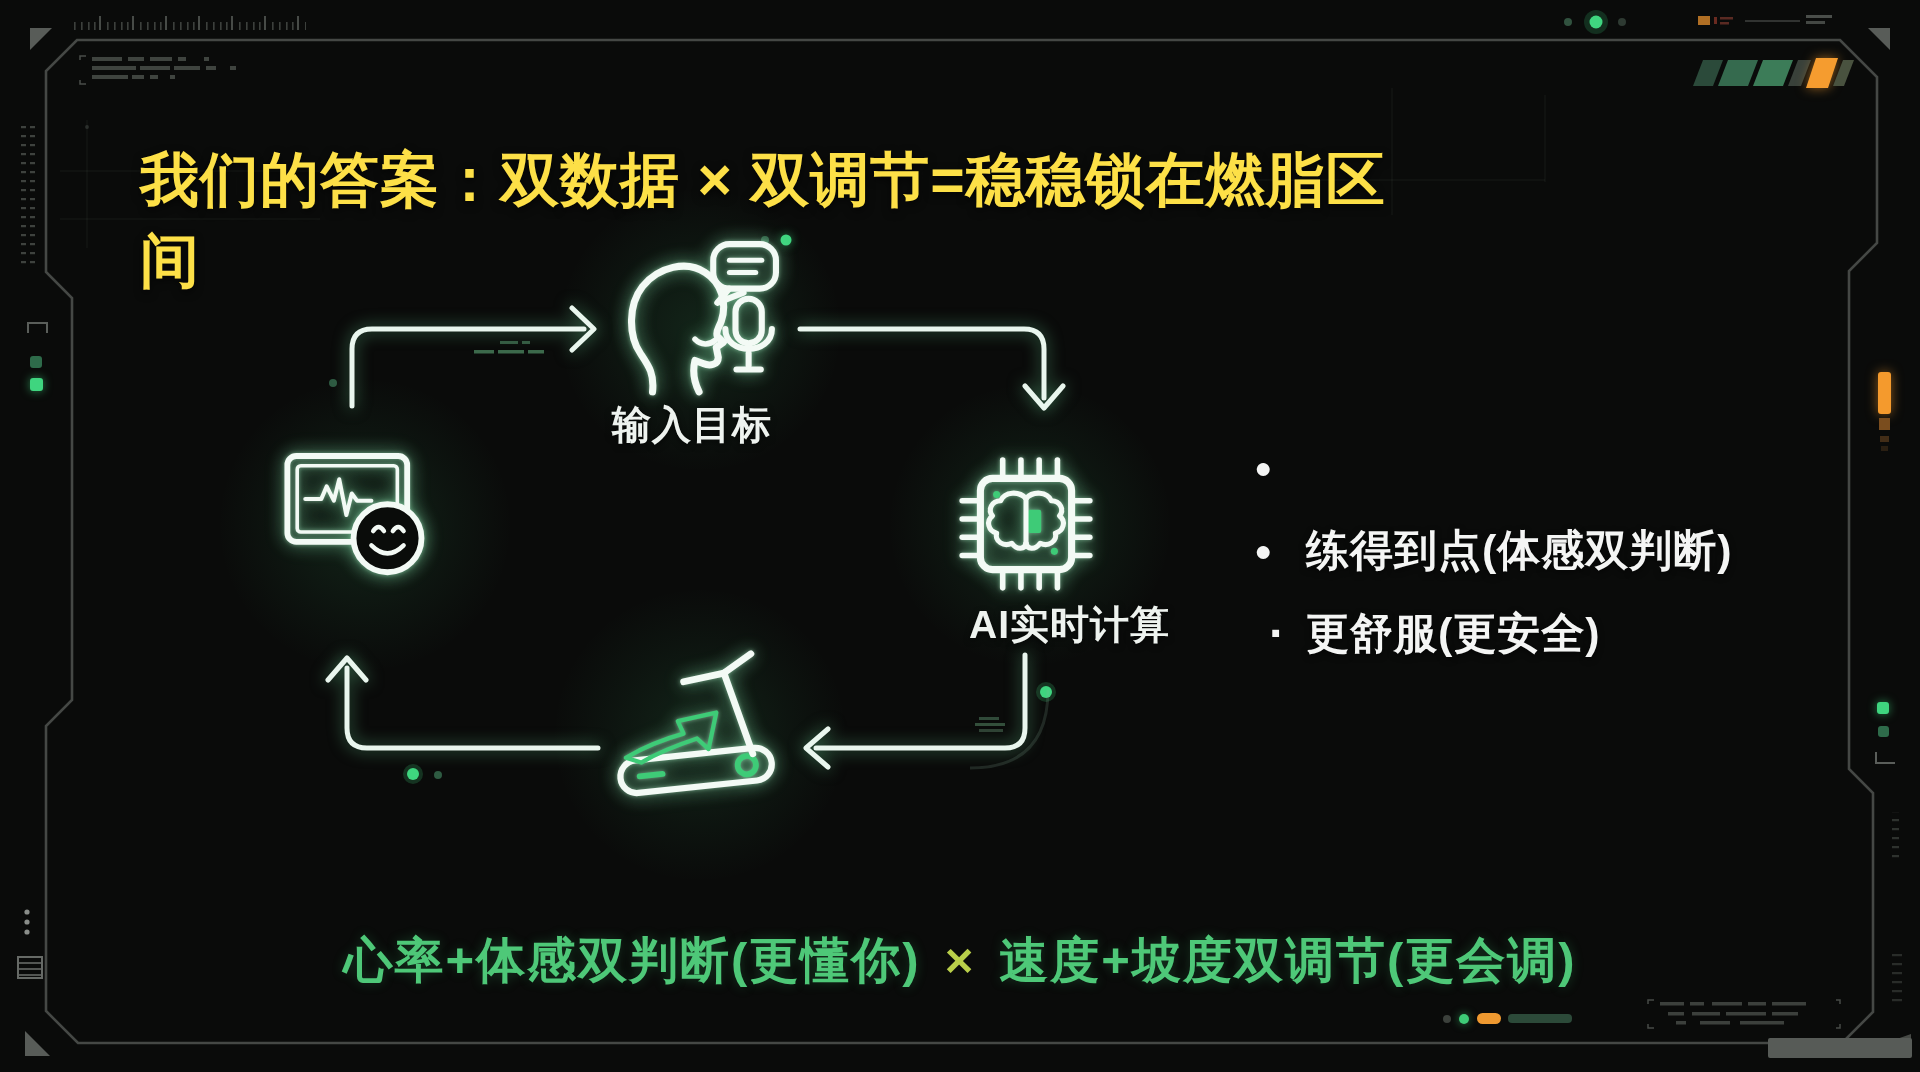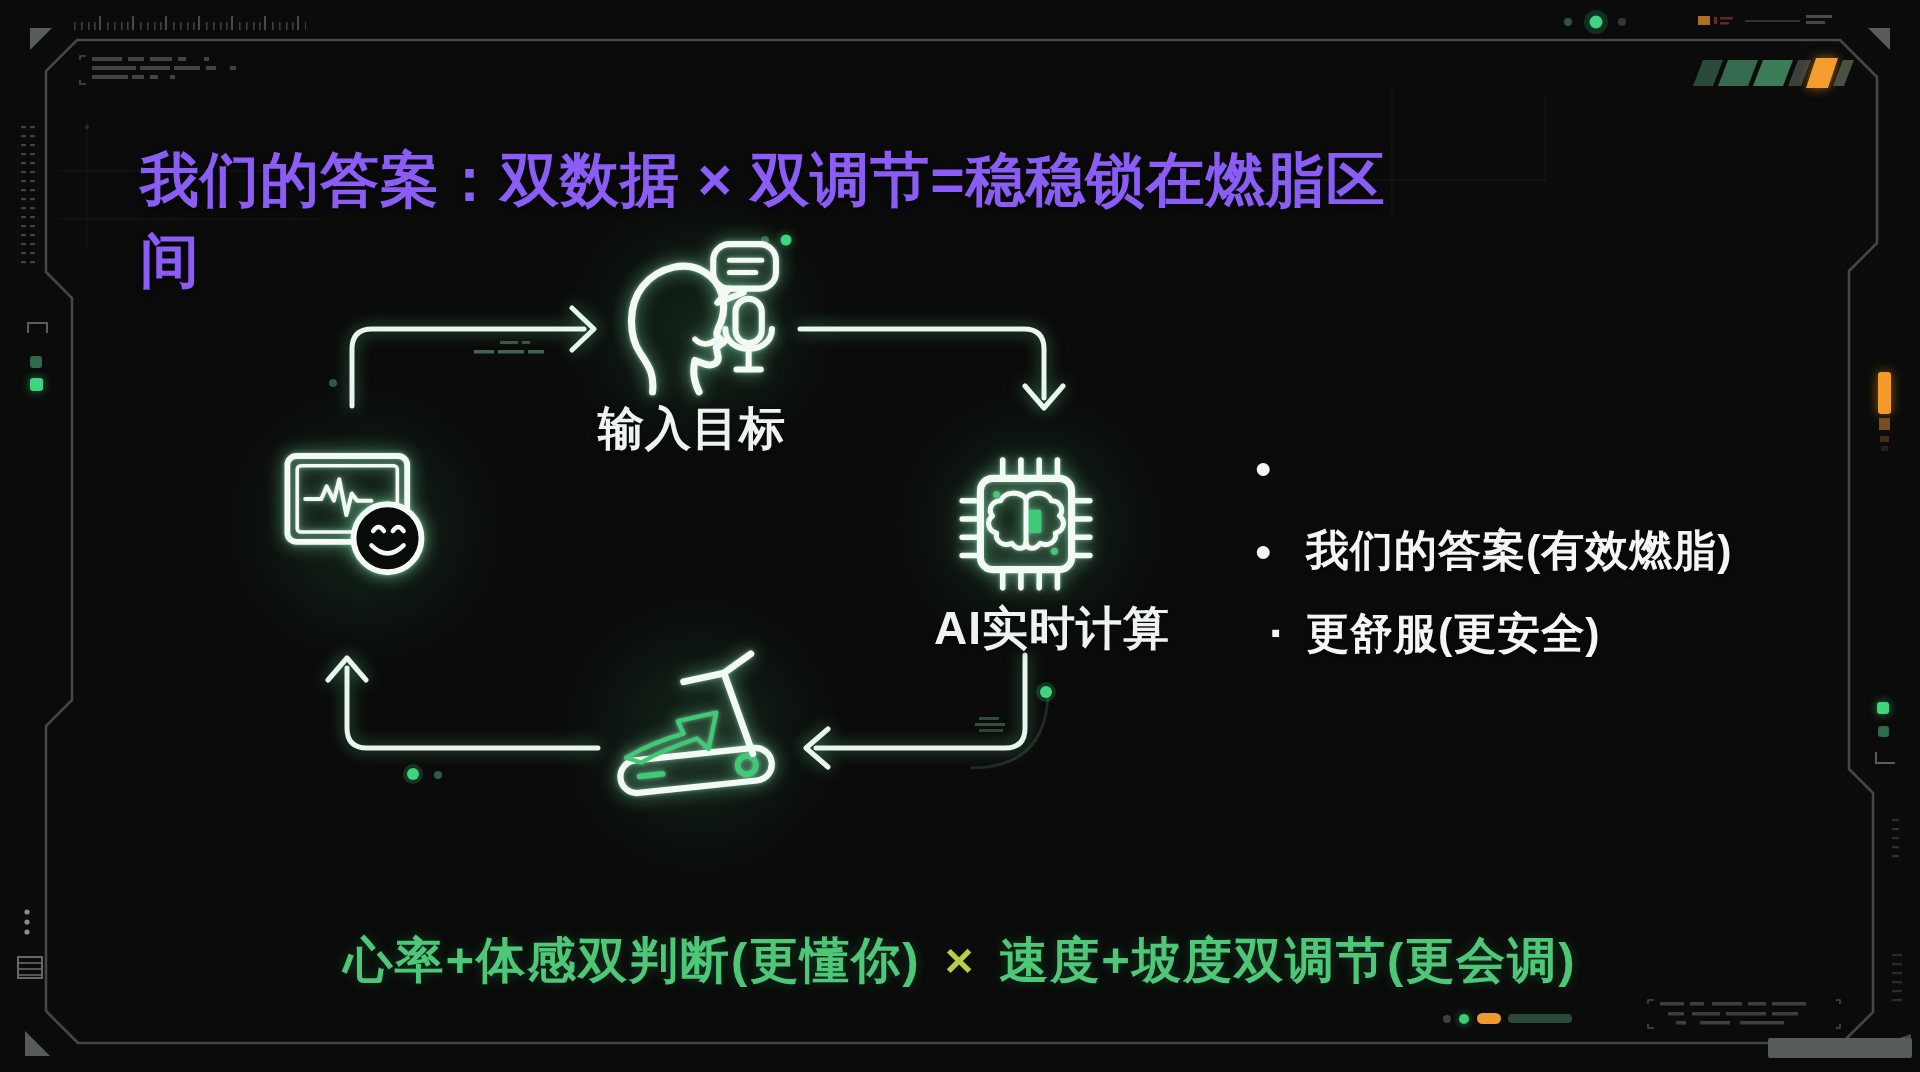--- a/index.html
+++ b/index.html
@@ -6,25 +6,25 @@
   .stage{position:relative;width:1920px;height:1072px;background:#0a0b0a;overflow:hidden;
          font-family:"Liberation Sans",sans-serif;}
   
   .halo{position:absolute;border-radius:50%;pointer-events:none;
         background:radial-gradient(circle,rgba(70,190,115,0.14) 0%,rgba(60,160,100,0.06) 45%,rgba(0,0,0,0) 72%);}
   .decor{position:absolute;inset:0;pointer-events:none;}
   .icon{position:absolute;filter:drop-shadow(0 0 9px rgba(110,235,165,.45)) drop-shadow(0 0 2px rgba(200,255,220,.55));}
   .icon svg{display:block;}
   .neon{stroke:#f3faf5;fill:none;stroke-linecap:round;stroke-linejoin:round;}
   .neon-g{stroke:#3ecb77;fill:none;stroke-linecap:round;stroke-linejoin:round;}
-  .title{position:absolute;left:140px;top:100px;width:1280px;color:#8b5cf6;
+  .title{position:absolute;left:140px;top:100px;width:1280px;color:#fde047;
          font-size:59px;line-height:1.38;font-weight:900;letter-spacing:1px;
          text-shadow:0 3px 8px rgba(0,0,0,.65);word-break:break-all;}
   .node-label{position:absolute;width:300px;text-align:center;color:#eef3ef;
-         font-size:46px;font-weight:600;letter-spacing:1px;text-shadow:0 2px 6px rgba(0,0,0,.6);}
+         font-size:39px;font-weight:600;letter-spacing:1px;text-shadow:0 2px 6px rgba(0,0,0,.6);}
   .benefits{position:absolute;left:1254px;top:442px;}
   .benefit-row{display:flex;align-items:center;height:52px;margin-bottom:31px;color:#f4f5f4;}
   .benefit-row .bul{width:46px;flex:none;text-align:left;font-size:30px;line-height:52px;}
   .benefit-row:nth-child(3) .bul{text-align:center;font-size:48px;font-weight:900;}
   .benefit-row .btext{font-size:43px;font-weight:700;letter-spacing:1px;margin-left:6px;
          text-shadow:0 2px 6px rgba(0,0,0,.6);}
   .formula{position:absolute;left:0;top:928px;width:1920px;text-align:center;
          font-size:49px;font-weight:900;letter-spacing:2px;}
   .formula .f-green{color:#4ec878;text-shadow:0 0 12px rgba(60,200,110,.25);}
   .formula .f-op{color:#b9cf4a;margin:0 24px;}
@@ -272,21 +272,21 @@
       <path class="neon" stroke-width="5" d="M100 108 Q118 126 136 108"></path>
     </svg>
   </div>
 
   <div class="benefits">
     <div class="benefit-row">
       <span class="bul">●</span>
     </div>
     <div class="benefit-row">
       <span class="bul">●</span>
-      <span class="btext">我们的答案(有效燃脂)</span>
+      <span class="btext">练得到点(体感双判断)</span>
     </div>
     <div class="benefit-row">
       <span class="bul">·</span>
       <span class="btext">更舒服(更安全)</span>
     </div>
   </div>
 
   <div class="formula">
     <span class="f-green">心率+体感双判断(更懂你)</span><span class="f-op">×</span><span class="f-green">速度+坡度双调节(更会调)</span>
   </div>

